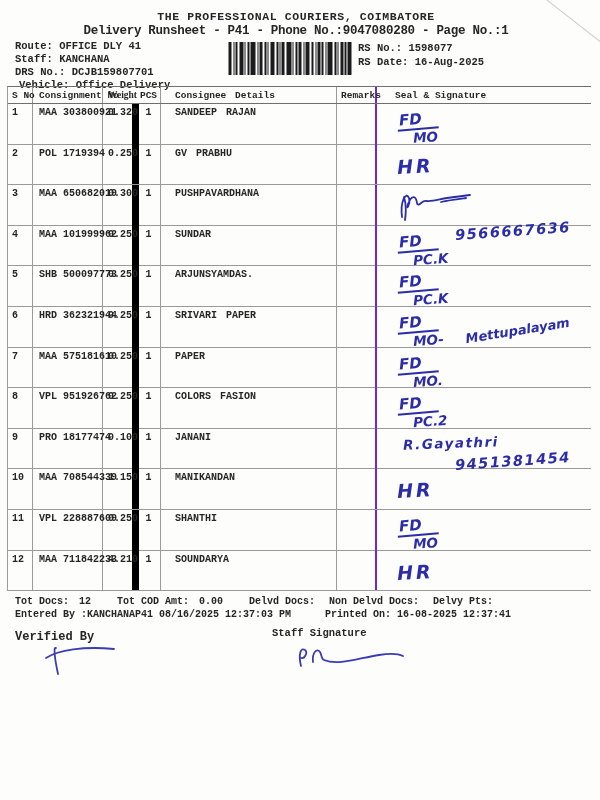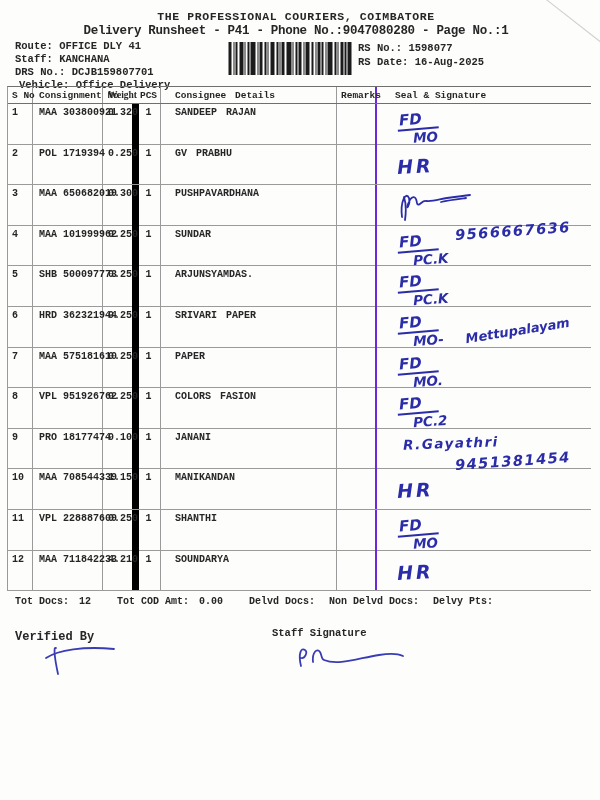--- a/index.html
+++ b/index.html
@@ -284,20 +284,23 @@
       <div class="td c-seal">
         <span class="hw plain">HR</span>
       </div>
     </div>
   </div>
 
   <div class="foot">
     <div class="fline">
       <span>Tot Docs:</span><span class="gv">12</span><span>Tot COD Amt:</span><span class="gv">0.00</span><span class="g">Delvd Docs:</span><span class="g">Non Delvd Docs:</span><span>Delvy Pts:</span>
     </div>
+    <div class="fline2">
+      <span>Entered By :KANCHANAP41 08/16/2025 12:37:03 PM</span><span class="pr">Printed On: 16-08-2025 12:37:41</span>
+    </div>
   </div>
 
   <div class="verified">Verified By</div>
   <svg class="vsig" width="80" height="40" viewBox="0 0 80 40">
     <g fill="none" stroke="#3a3cb5" stroke-width="1.8" stroke-linecap="round">
       <path d="M16 12 C 13 10, 15 24, 18 38"></path>
       <path d="M6 22 C 18 14, 44 10, 74 13"></path>
     </g>
   </svg>
 

